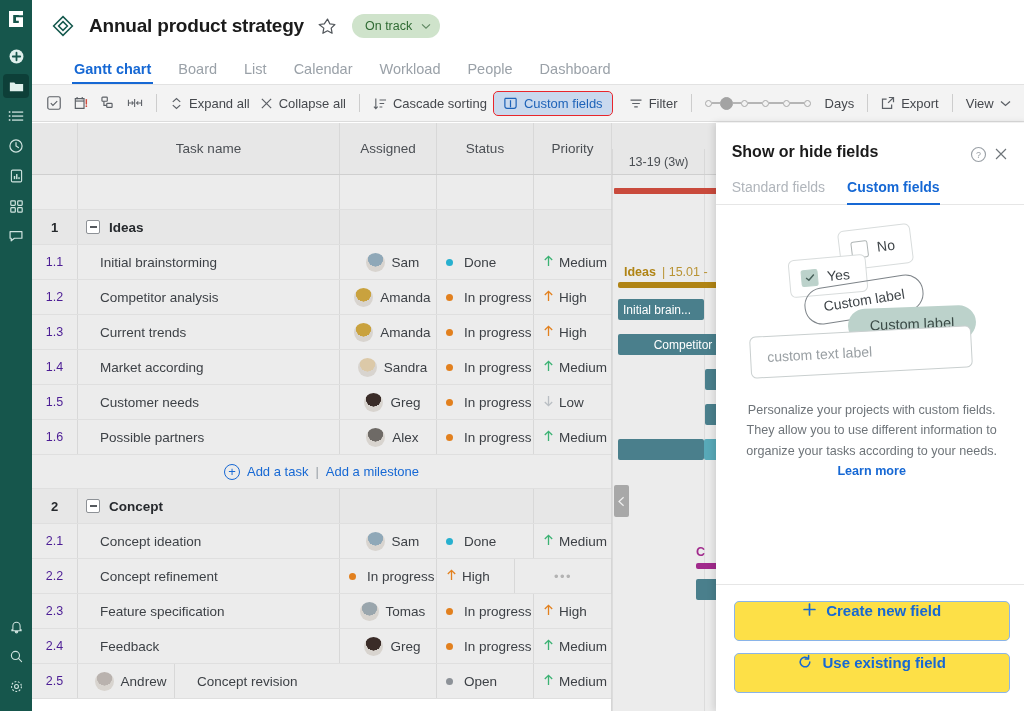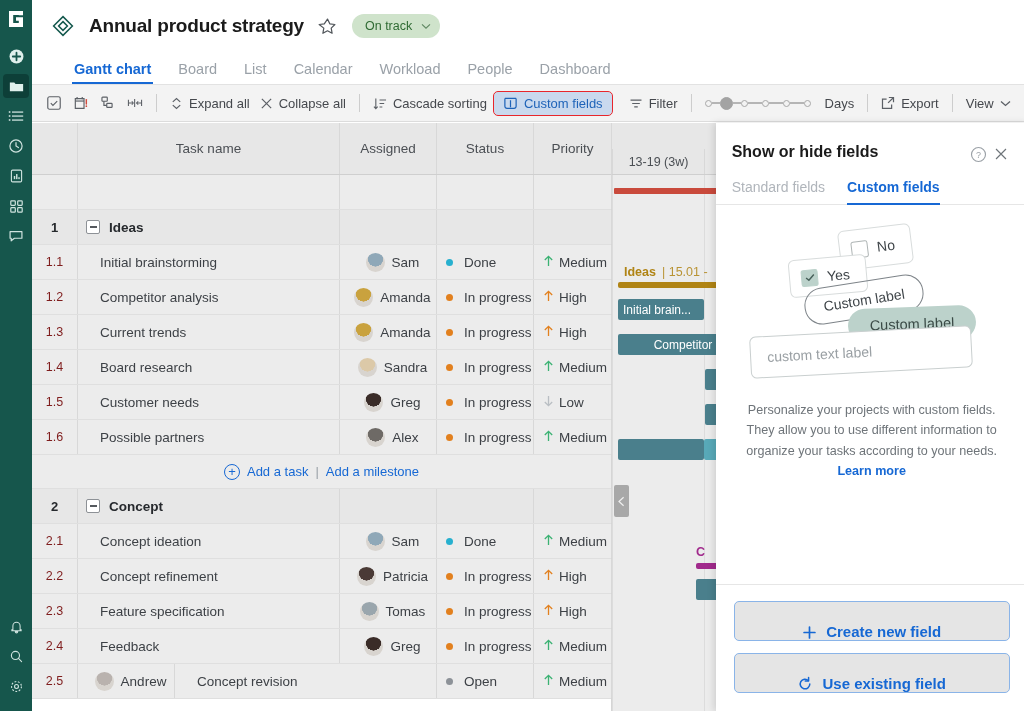--- a/index.html
+++ b/index.html
@@ -89,21 +89,21 @@
   .c-pri   { width: 78px; flex: 0 0 78px; }
   .c-plus  { flex: 1 1 auto; border-right: none; }
   .plus-box {
     width: 22px; height: 22px; border-radius: 4px; background: #d2d2d2; color: #4a4a4a;
     display: flex; align-items: center; justify-content: center; font-size: 17px; line-height: 1;
   }
   .row { height: 35px; display: flex; align-items: center; font-size: 13.5px; color: #3d4146;
          border-bottom: 1px solid #dfdfdf; background: #ececec; }
   .row.blank { height: 35px; background: #ececec; }
   .row.group { font-weight: bold; color: #26292d; background: #e7e7e7; }
-  .row .c-id { justify-content: center; color: #7f1d1d; font-size: 12.5px; }
+  .row .c-id { justify-content: center; color: #4c1d95; font-size: 12.5px; }
   .row.group .c-id { color: #26292d; font-size: 13px; }
   .row .c-name { justify-content: flex-start; padding-left: 22px; }
   .row.group .c-name { padding-left: 8px; gap: 9px; }
   .collapse-box {
     width: 14px; height: 14px; border: 1.3px solid #8d9196; border-radius: 2px; background:#fff;
     display: flex; align-items: center; justify-content: center; flex: 0 0 14px;
   }
   .collapse-box i { display:block; width: 7px; height: 1.3px; background: #55595e; }
   .row .c-asg { justify-content: center; padding-left: 9px; gap: 7px; }
   .row .c-sts { justify-content: flex-start; padding-left: 9px; gap: 11px; }
@@ -165,22 +165,22 @@
   }
   .il-input {
     position: absolute; border: 1.4px solid #c9cfcf; border-radius: 6px; background: #fff;
     display: flex; align-items: center; padding-left: 16px; font-size: 14px; color: #9aa0a4;
   }
 
   .p-desc { font-size: 12.6px; line-height: 1.62; color: #6e7479; text-align: center; padding: 6px 2px 0 2px; }
   .p-desc a { color: #1668d4; text-decoration: none; font-weight: bold; }
   .p-foot { border-top: 1px solid #e6e6e6; padding: 16px 18px 18px 18px; display: flex; flex-direction: column; gap: 12px; }
   .p-btn {
-    height: 40px; border: 1.3px solid #8ab4e8; border-radius: 5px; background: #e5e5e5; color: #1668d4;
-    font-size: 15px; font-weight: bold; display: flex; align-items: flex-end; justify-content: center; gap: 9px;
+    height: 40px; border: 1.3px solid #8ab4e8; border-radius: 5px; background: #fde047; color: #1668d4;
+    font-size: 15px; font-weight: bold; display: flex; align-items: flex-start; justify-content: center; gap: 9px;
     cursor: pointer;
   }
 </style>
 </head>
 <body>
 
 <div class="app">
 
   <div class="rail">
     <div class="rail-logo">
@@ -493,21 +493,21 @@
       <div class="cell c-pri">
         <span><svg width="11" height="12" viewBox="0 0 11 12">
                     <path d="M5.5 11V1.6M1.8 5L5.5 1.3 9.2 5" fill="none" stroke="#e2801e" stroke-width="1.3"></path>
                   </svg></span>
         <span>High</span>
               </div>
       <div class="cell c-plus">•••</div>
             </div>
             <div class="row">
               <div class="cell c-id">1.4</div>
-      <div class="cell c-name">Board research</div>
+      <div class="cell c-name">Market according</div>
       <div class="cell c-asg">
         <span class="avatar" style="background:radial-gradient(circle at 50% 32%, #dcc9a8 0 46%, #d8d4cf 47% 100%)"></span>
         <span>Sandra</span>
               </div>
       <div class="cell c-sts">
         <span class="dot" style="background:#e2801e"></span>
         <span>In progress</span>
               </div>
       <div class="cell c-pri">
         <span><svg width="11" height="12" viewBox="0 0 11 12">
@@ -589,24 +589,20 @@
         <span><svg width="11" height="12" viewBox="0 0 11 12">
                     <path d="M5.5 11V1.6M1.8 5L5.5 1.3 9.2 5" fill="none" stroke="#3bb273" stroke-width="1.3"></path>
                   </svg></span>
         <span>Medium</span>
               </div>
       <div class="cell c-plus">•••</div>
             </div>
             <div class="row">
               <div class="cell c-id">2.2</div>
       <div class="cell c-name">Concept refinement</div>
-      <div class="cell c-asg">
-        <span class="avatar" style="background:radial-gradient(circle at 50% 32%, #4a3a36 0 46%, #d8d4cf 47% 100%)"></span>
-        <span>Patricia</span>
-              </div>
       <div class="cell c-sts">
         <span class="dot" style="background:#e2801e"></span>
         <span>In progress</span>
               </div>
       <div class="cell c-pri">
         <span><svg width="11" height="12" viewBox="0 0 11 12">
                     <path d="M5.5 11V1.6M1.8 5L5.5 1.3 9.2 5" fill="none" stroke="#e2801e" stroke-width="1.3"></path>
                   </svg></span>
         <span>High</span>
               </div>

